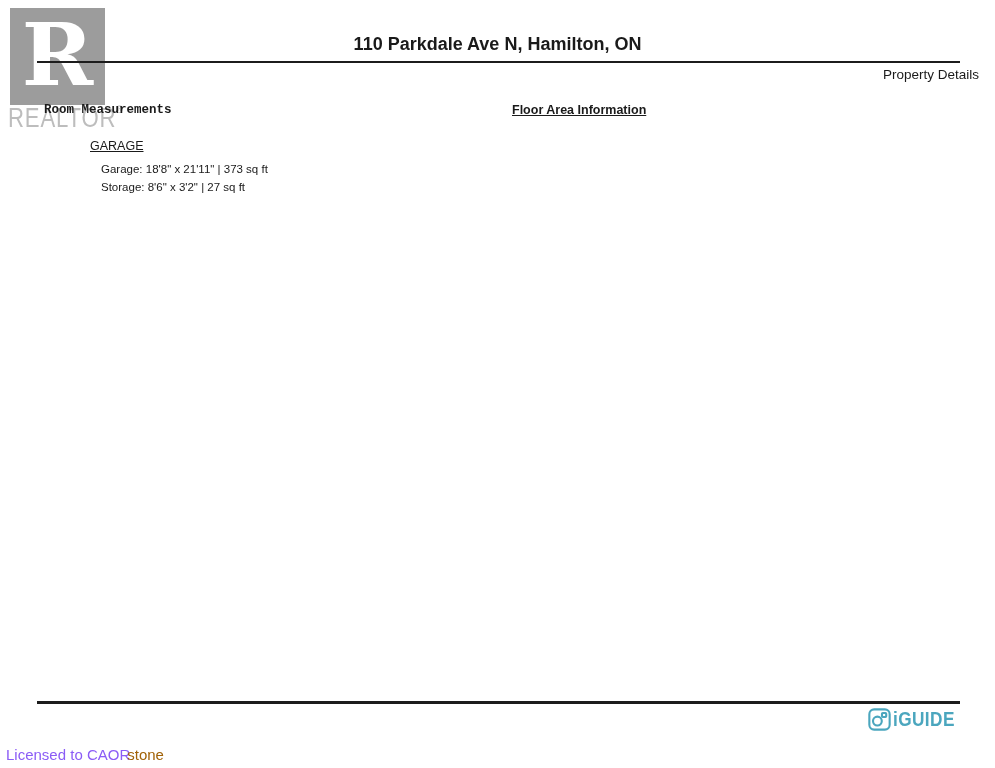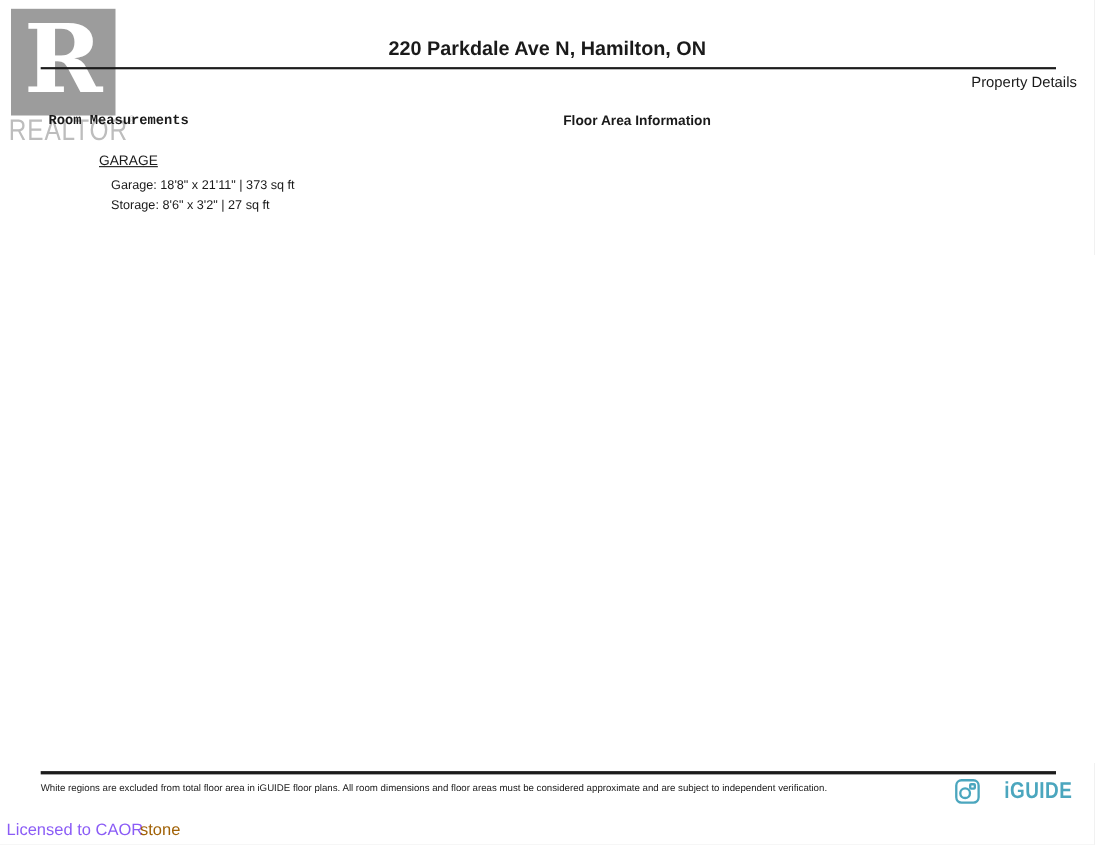--- a/index.html
+++ b/index.html
@@ -75,21 +75,21 @@
 
   
   .section-heading {
     position: absolute;
     top: 103px;
     font-size: 12.5px;
     font-weight: bold;
     z-index: 3;
   }
   .heading-rooms { left: 44px; font-family: Liberation Mono, monospace; }
-  .heading-floor-area { left: 512px; }
+  .heading-floor-area { left: 512px; text-decoration: underline; }
 
   
   .room-group {
     position: absolute;
     left: 90px; top: 139px;
     z-index: 3;
   }
   .room-group .group-name {
     font-size: 12.5px;
     margin-bottom: 7px;
@@ -117,21 +117,20 @@
     color: #1a1a1a;
     white-space: nowrap;
     z-index: 3;
   }
   .iguide-logo {
     position: absolute;
     left: 868px; top: 707px;
     display: flex;
     align-items: flex-end;
     z-index: 3;
-    gap: 20px;
   }
   .iguide-logo .iguide-icon { display: block; margin-right: 2px; }
   .iguide-logo .iguide-text {
     font-size: 21px;
     font-weight: bold;
     letter-spacing: 0.5px;
     transform: scaleX(0.82);
     transform-origin: left center;
     white-space: nowrap;
   }
@@ -150,35 +149,34 @@
 </head>
 <body>
 
 <div class="page">
 
   <div class="realtor-block">
     <span class="r-letter">R</span>
   </div>
   <div class="realtor-wordmark"><span>REALTOR</span><span class="reg">®</span></div>
 
-  <div class="page-title">220 Parkdale Ave N, Hamilton, ON</div>
+  <div class="page-title">110 Parkdale Ave N, Hamilton, ON</div>
   <div class="top-rule"></div>
   <div class="page-subtitle">Property Details</div>
 
   <div class="section-heading heading-rooms">Room Measurements</div>
   <div class="section-heading heading-floor-area">Floor Area Information</div>
 
   <div class="room-group">
     <div class="group-name">GARAGE</div>
     <div class="room-line">Garage: 18'8" x 21'11" | 373 sq ft</div>
     <div class="room-line">Storage: 8'6" x 3'2" | 27 sq ft</div>
   </div>
 
   <div class="footer-rule"></div>
-  <div class="footer-disclaimer">White regions are excluded from total floor area in iGUIDE floor plans. All room dimensions and floor areas must be considered approximate and are subject to independent verification.</div>
 
   <div class="iguide-logo" style="color: rgb(75, 166, 190);">
     <svg class="iguide-icon" width="23" height="23" viewBox="0 0 24 24" fill="none" stroke="currentColor" stroke-width="2.2">
       <rect x="1.4" y="1.4" width="21.2" height="21.2" rx="5"></rect>
       <circle cx="9.8" cy="13.6" r="4.6"></circle>
       <rect x="14.6" y="5.2" width="4.4" height="4.2" rx="0.8"></rect>
     </svg>
     <span class="iguide-text">iGUIDE</span>
   </div>
 

